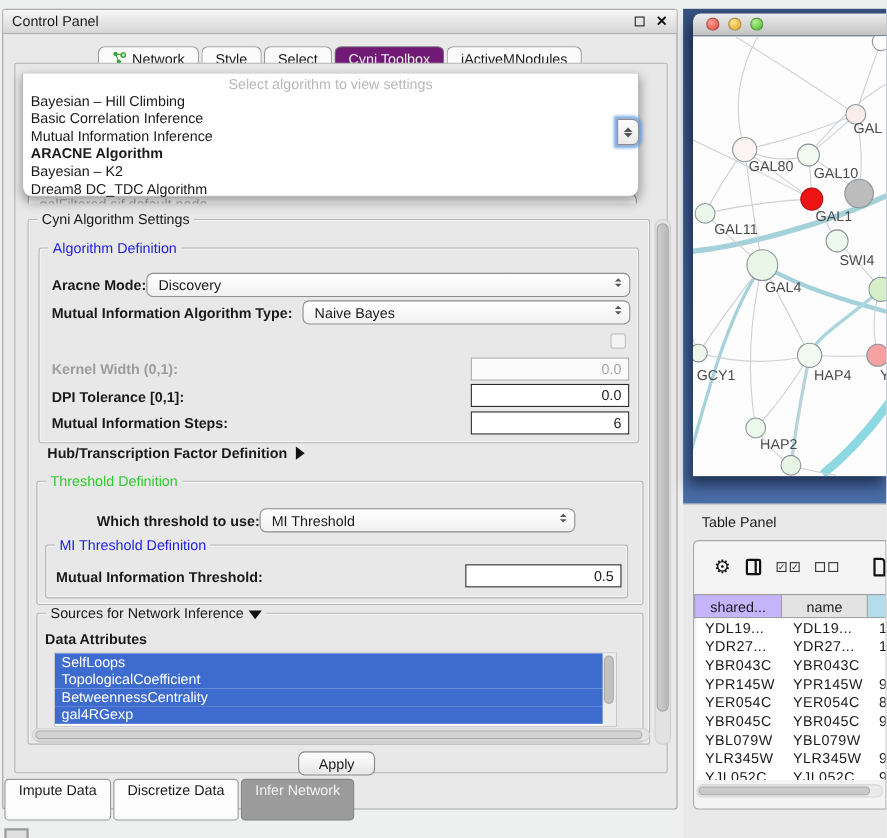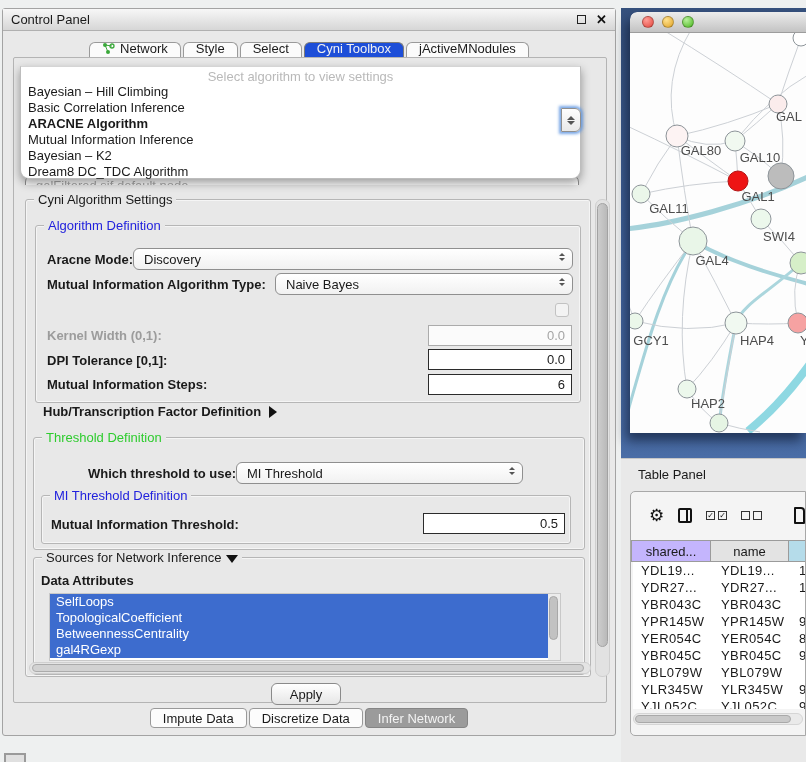--- a/index.html
+++ b/index.html
@@ -14,22 +14,22 @@
     background:linear-gradient(#f7f7f7,#d6d6d6); border-bottom:1px solid #b0b0b0;
     display:flex; align-items:center; padding:0 8px; }
   #cp-title { flex:1; }
   .win-btn { margin-left:10px; display:flex; align-items:center; }
   #float-icon { width:9px; height:9px; border:1.6px solid #222; background:transparent; }
   #close-icon { font-weight:bold; font-size:13px; color:#111; line-height:9px; }
 
   
   #top-tabs { position:absolute; left:0; top:33px; width:100%; height:25px; display:flex; justify-content:center; }
   .tab { border:1px solid #9a9a9a; border-bottom:none; background:#fbfbfb; padding:3px 12px 16px 12px;
-    border-radius:6px 6px 0 0; margin:0 1px; display:flex; align-items:center; gap:5px; }
-  .tab.selected { background:#1d4ed8; color:#f2f2f2; border-color:#7b7b7b; }
+    border-radius:6px 6px 0 0; margin:0 1px; display:flex; gap:5px; }
+  .tab.selected { background:#701a75; color:#f2f2f2; border-color:#7b7b7b; }
   .tab .net-ico { width:13px; height:13px; }
 
   
   #cp-content { position:absolute; left:10px; top:48px; width:594px; height:646px;
     border:1px solid #b4b4b4; background:#e8e8e8; border-radius:2px; }
 
   
   #bg-combo { position:absolute; left:22px; top:158px; width:554px; height:18px; overflow:hidden; z-index:1; }
   #bg-combo .shell { position:absolute; left:0; top:8px; width:100%; height:22px; border:1px solid #8f8f8f;
     border-radius:7px; background:#fcfcfc; color:#a8a8a8; padding:2px 0 0 10px; }
@@ -88,21 +88,21 @@
   .attr-item { height:16px; line-height:16px; padding-left:6px; background:#3d6cce; color:#ffffff; width:calc(100% - 12px); }
   #attr-vscroll { position:absolute; right:0; top:0; width:12px; height:100%; background:#ececec; }
   #attr-vscroll .thumb { position:absolute; left:1px; top:2px; width:9px; height:44px; background:#c2c2c2; border:1px solid #a8a8a8; border-radius:5px; }
   #hscroll { position:absolute; left:26px; top:653px; width:562px; height:12px; background:#e4e4e4; border:1px solid #d0d0d0; border-radius:6px; }
   #hscroll .thumb { position:absolute; left:2px; top:1px; width:552px; height:8px; background:#d2d2d2; border:1px solid #ababab; border-radius:5px; }
 
   #apply-btn { position:absolute; left:268px; top:674px; width:70px; height:22px;
     background:linear-gradient(#ffffff,#e6e6e6); border:1px solid #8a8a8a; border-radius:6px;
     text-align:center; padding-top:3px; }
 
-  #bottom-tabs { position:absolute; left:0; top:699px; width:100%; height:20px; display:flex; justify-content:center; }
+  #bottom-tabs { position:absolute; left:0; top:699px; width:100%; height:38px; display:flex; }
   .btab { border:1px solid #999; background:#fcfcfc; padding:2px 12px 3px 12px; border-radius:4px 4px 4px 4px; margin:0 1px; }
   .btab.selected { background:#9b9b9b; color:#f3f3f3; border-color:#858585; }
 
   
   #desktop { position:absolute; left:621px; top:8px; width:185px; height:450px;
     background:linear-gradient(180deg,#36517d 0%,#41639c 55%,#4a6da6 100%); }
   #net-window { position:absolute; left:9px; top:4px; width:176px; height:421px;
     border-radius:7px 0 0 0; box-shadow:-4px 8px 12px rgba(8,18,40,.6); overflow:hidden; }
   #net-titlebar { height:21px; background:linear-gradient(#ececec,#c3c3c3); border-bottom:1px solid #9d9d9d;
     border-radius:7px 0 0 0; display:flex; align-items:center; padding-left:12px; gap:8px; }
@@ -181,22 +181,22 @@
     <div id="focus-stepper">
       <span class="arr-up"></span>
         <span class="arr-dn"></span>
     </div>
 
     <div id="algo-popup">
       <div id="algo-placeholder">Select algorithm to view settings</div>
       <div id="algo-items">
           <div class="algo-item">Bayesian – Hill Climbing</div>
           <div class="algo-item">Basic Correlation Inference</div>
+          <div class="algo-item">Mutual Information Inference</div>
           <div class="algo-item bold">ARACNE Algorithm</div>
-          <div class="algo-item">Mutual Information Inference</div>
           <div class="algo-item">Bayesian – K2</div>
           <div class="algo-item">Dream8 DC_TDC Algorithm</div>
         </div>
     </div>
 
     <div class="groupbox" id="settings-group">
       <span class="legend">Cyni Algorithm Settings</span>
     </div>
     <div id="scrollbar-right">
         <div class="thumb"></div>

